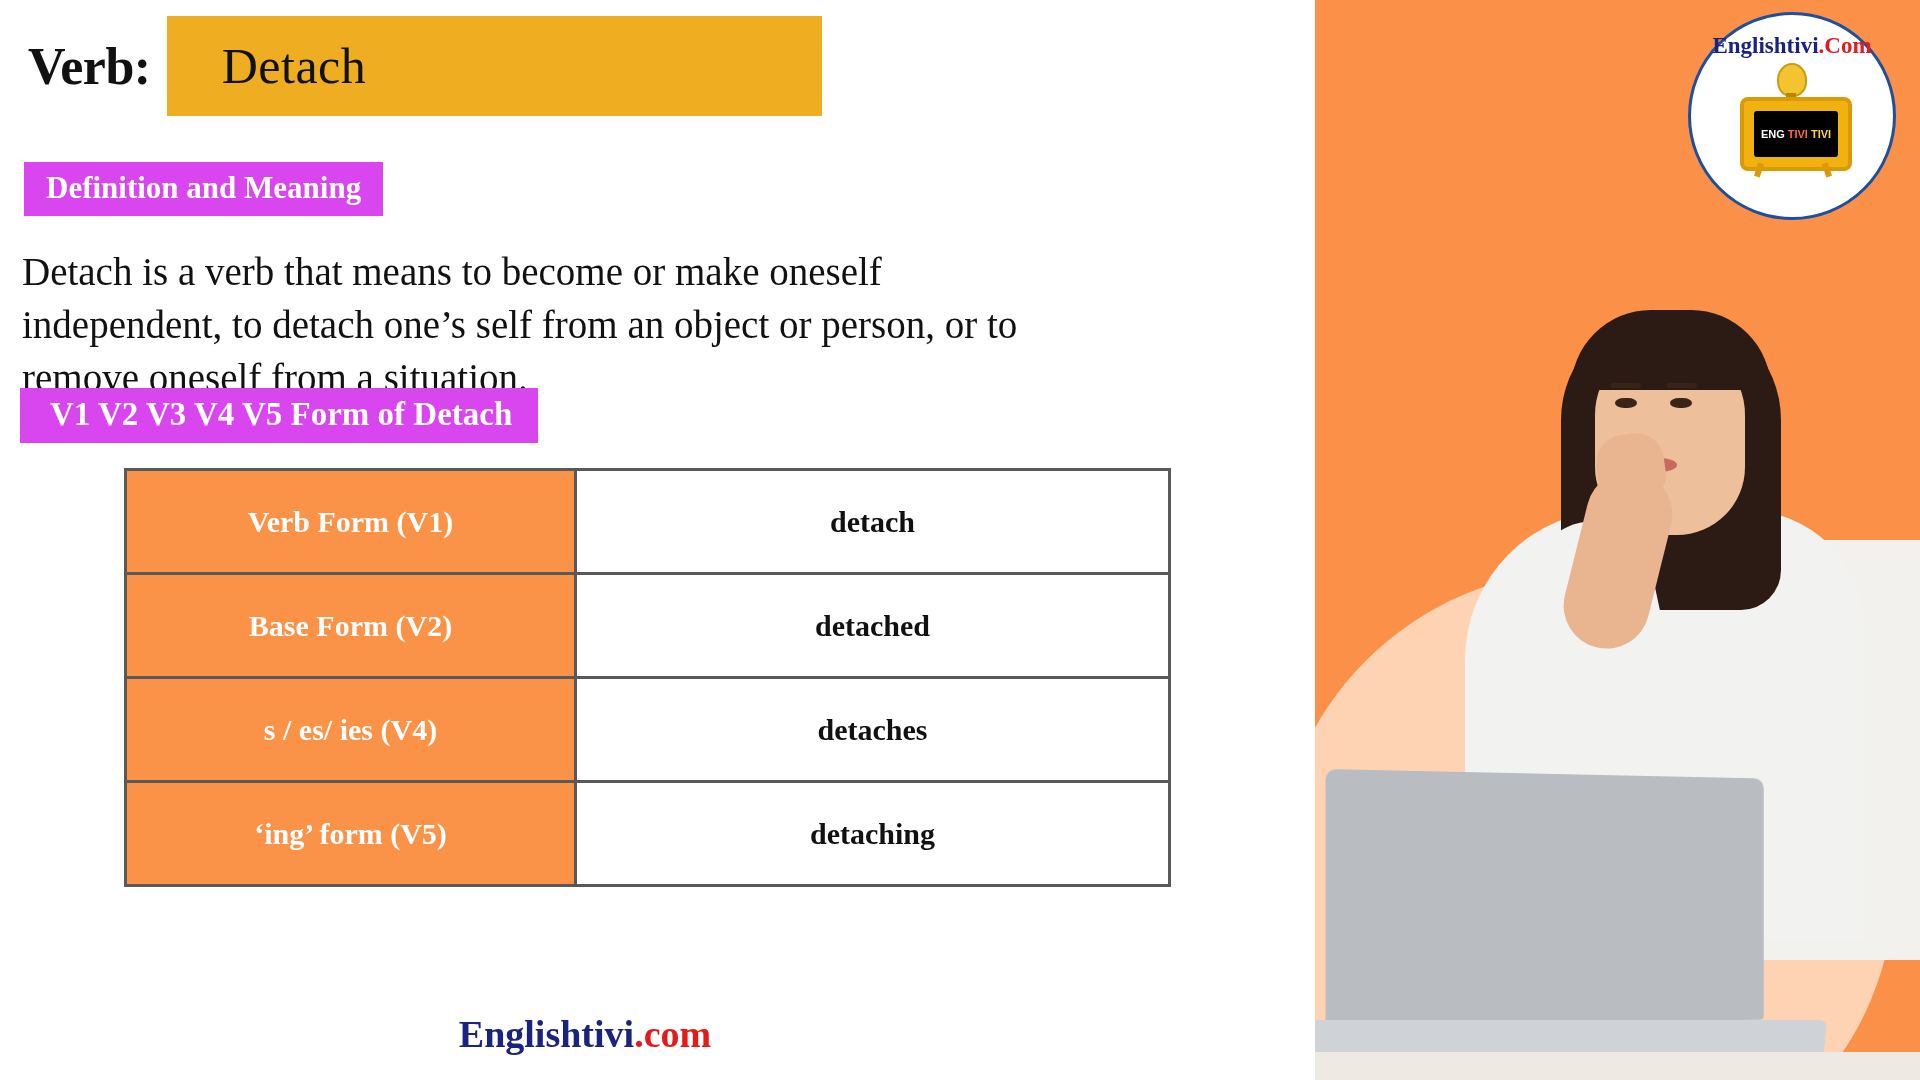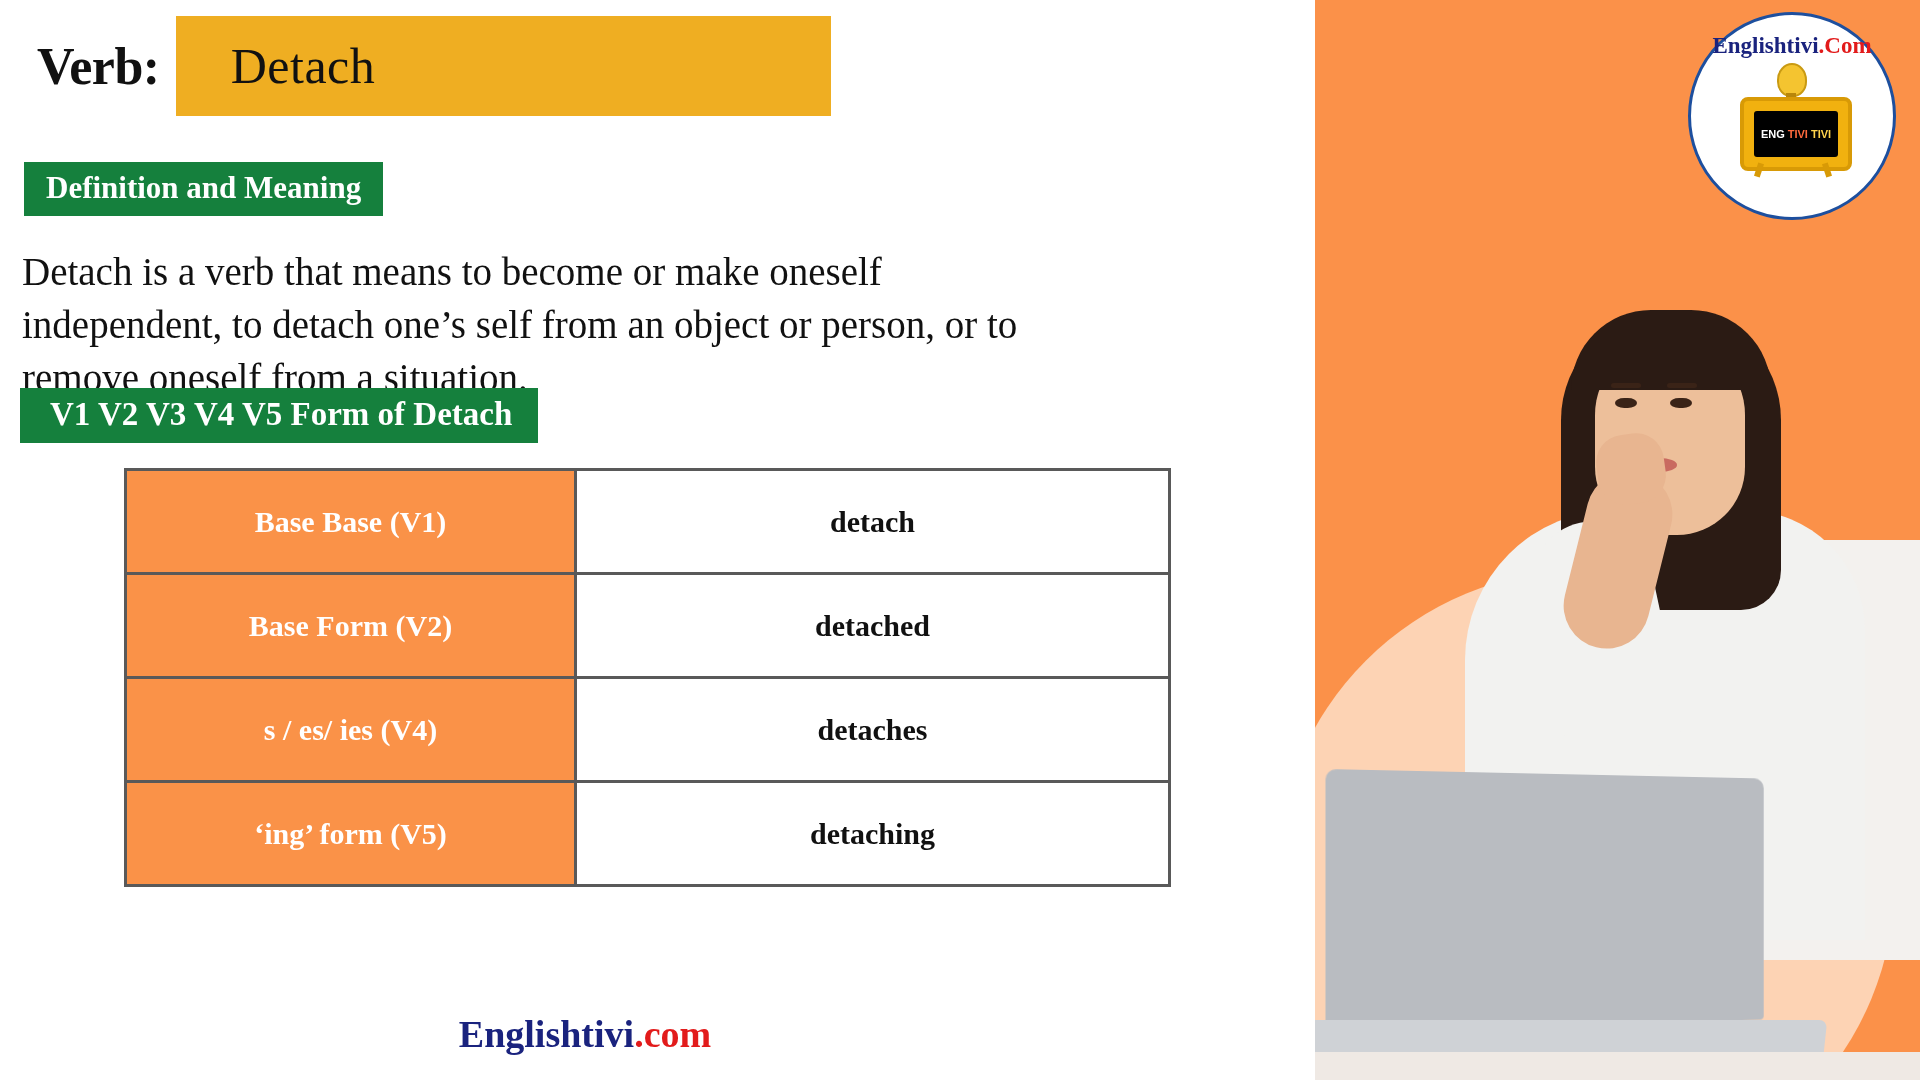--- a/index.html
+++ b/index.html
@@ -22,21 +22,20 @@
     padding:0;
   }
 
   
   .verb-row{
     position:absolute;
     left:0; top:16px;
     height:100px;
     display:flex;
     align-items:stretch;
-    padding-left:9px;
   }
   .verb-label{
     display:flex;align-items:center;
     font-size:52px;
     font-weight:bold;
     color:#111111;
     padding-left:28px;
     padding-right:16px;
     letter-spacing:-0.5px;
   }
@@ -50,21 +49,21 @@
   }
   .verb-word{
     font-size:50px;
     color:#111111;
     letter-spacing:0.5px;
   }
 
   
   .black-head{
     display:inline-block;
-    background:#15803d;
+    background:#d946ef;
     color:#ffffff;
     font-weight:bold;
     padding:8px 22px 10px 22px;
     box-sizing:border-box;
   }
   .head-def{
     position:absolute;
     left:24px; top:162px;
     font-size:31px;
   }
@@ -322,21 +321,21 @@
 
     <div class="black-head head-def">Definition and Meaning</div>
 
     <div class="definition">Detach is a verb that means to become or make oneself independent, to detach one’s self from an object or person, or to remove oneself from a situation.</div>
 
     <div class="black-head head-forms">V1 V2 V3 V4 V5 Form of Detach</div>
 
     <table class="forms-table">
       <tbody>
         <tr>
-          <td class="k">Base Base (V1)</td>
+          <td class="k">Verb Form (V1)</td>
           <td class="v">detach</td>
         </tr>
         <tr>
           <td class="k">Base Form (V2)</td>
           <td class="v">detached</td>
         </tr>
         <tr>
           <td class="k">s / es/ ies (V4)</td>
           <td class="v">detaches</td>
         </tr>

